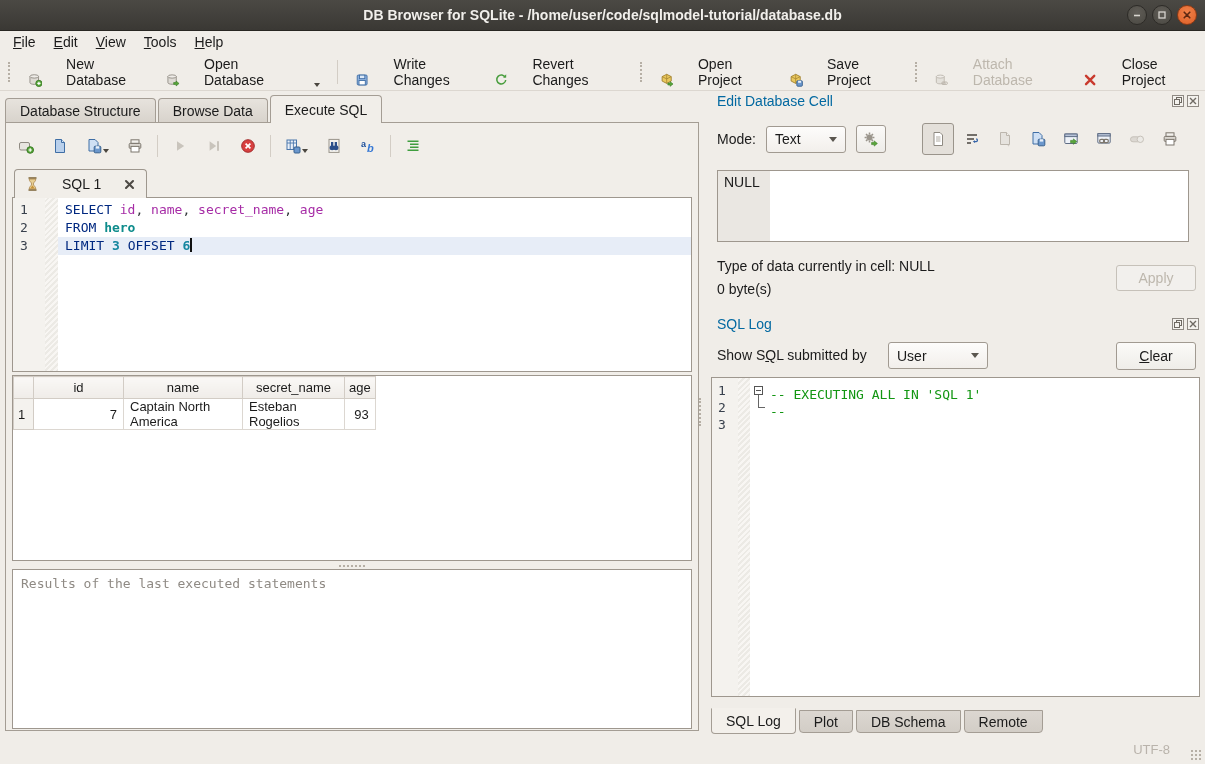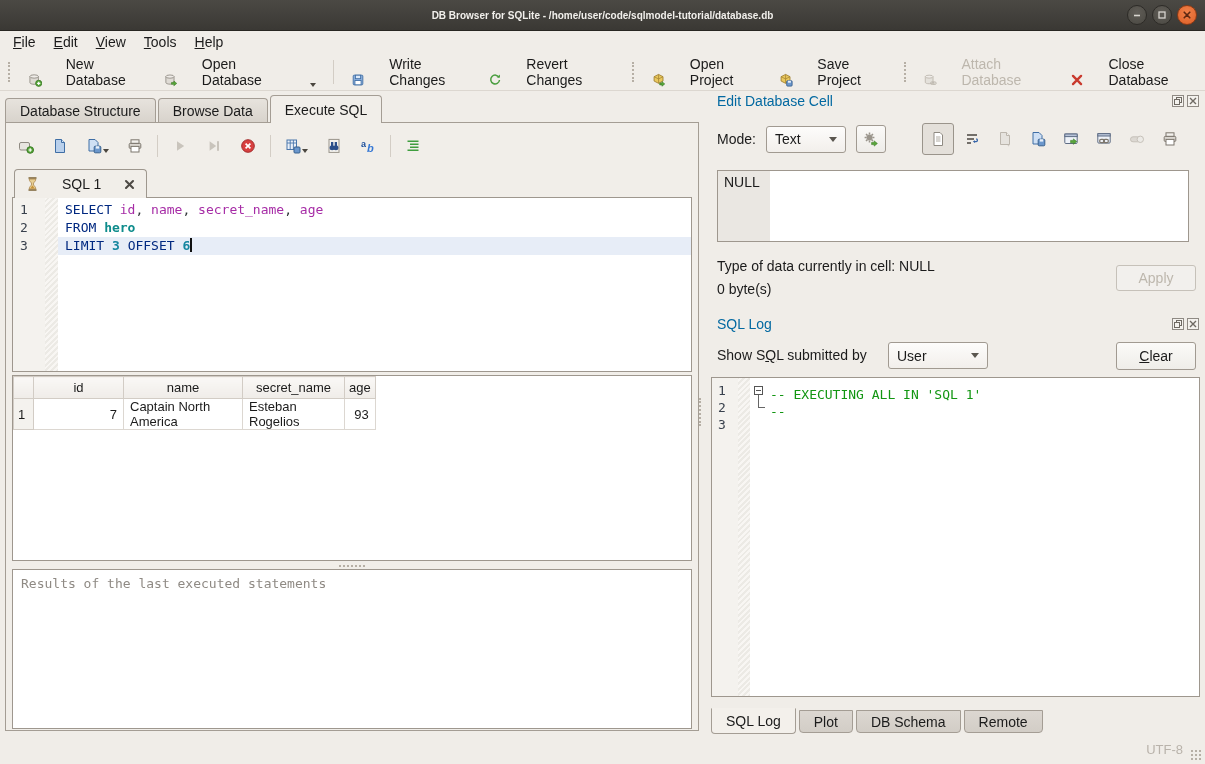--- a/index.html
+++ b/index.html
@@ -1,20 +1,20 @@
 <!DOCTYPE html>
 <html><head>
 <meta charset="utf-8">
 <style>
   html,body{margin:0;padding:0}
   .window{position:relative;width:1205px;height:764px;background:#F0EDE8;font-family:"Liberation Sans",sans-serif;font-size:14px;color:#1b1b1b;overflow:hidden}
 
   
   .titlebar{position:absolute;left:0;top:0;right:0;height:30px;background:linear-gradient(#4b4944,#3a3834);border-bottom:1px solid #282622;display:flex;align-items:center;justify-content:center}
-  .win-title{color:#f1efeb;font-weight:bold;font-size:10px}
+  .win-title{color:#f1efeb;font-weight:bold;font-size:14px}
   .win-buttons{position:absolute;right:8px;top:5px;display:flex;gap:5px}
   .winbtn{width:20px;height:20px;border-radius:50%;display:flex;align-items:center;justify-content:center;background:radial-gradient(circle at 50% 35%,#605d57,#4a4842);border:1px solid #2d2b27;box-sizing:border-box}
   .winbtn.close{background:radial-gradient(circle at 50% 35%,#f08149,#dd5f27);border-color:#8d3a14}
 
   
   .menubar{position:absolute;top:30px;left:0;right:0;height:23px;display:flex;align-items:center;padding-left:4px}
   .menu-item{display:inline-block;padding:2px 9px;cursor:default}
   .menu-item::first-letter{text-decoration:underline}
 
   
@@ -115,21 +115,21 @@
   .foldbox{position:absolute;left:4px;top:8px;width:9px;height:9px;border:1px solid #555;background:#fff;box-sizing:border-box}
   .foldbox:before{content:"";position:absolute;left:1px;right:1px;top:3px;border-top:1px solid #555}
   .foldline{position:absolute;left:8px;top:17px;width:6px;height:12px;border-left:1px solid #666;border-bottom:1px solid #666}
 
   
   .btabs{position:absolute;top:618px;left:6px;display:flex;align-items:flex-start}
   .btab{box-sizing:border-box;height:23px;margin-top:2px;display:flex;align-items:center;padding:0 14px;margin-right:3px;border:1px solid #a49d94;border-radius:0 0 4px 4px;background:linear-gradient(#dcd7d1,#d2cdc6)}
   .btab.active{height:26px;margin-top:0;background:#F3F0EB;border-top-color:#F3F0EB;z-index:2}
 
   
-  .statusbar{position:absolute;left:0;top:735px;right:0;height:29px;display:flex;align-items:center;justify-content:flex-end;padding-right:22px;color:#b9b3ab;font-size:13px;box-sizing:border-box}
+  .statusbar{position:absolute;left:0;top:735px;right:0;height:29px;display:flex;align-items:center;justify-content:flex-end;padding-right:35px;color:#b9b3ab;font-size:13px;box-sizing:border-box}
   .sizegrip{position:absolute;right:3px;bottom:3px;width:12px;height:12px;background-image:radial-gradient(circle,#b6afa5 1px,transparent 1.3px);background-size:4px 4px}
 
   svg{display:block}
 </style>
 </head>
 <body>
 
 <div class="window">
 
   <div class="titlebar">
@@ -233,21 +233,21 @@
         <rect x="8.6" y="10.2" width="4" height="2.8" rx="1.4" fill="none" stroke="#bcb6ad" stroke-width="1.1"></rect>
         <rect x="11" y="10.2" width="4" height="2.8" rx="1.4" fill="none" stroke="#bcb6ad" stroke-width="1.1"></rect>
       </svg>
       <span class="lbl">Attach Database</span>
     </div>
 
     <div class="tb-btn">
       <svg width="16" height="16" viewBox="0 0 16 16">
         <path d="M3.4 3.4 12.6 12.6M12.6 3.4 3.4 12.6" stroke="#c93a2e" stroke-width="2.7" stroke-linecap="round"></path>
       </svg>
-      <span class="lbl">Close Database</span>
+      <span class="lbl">Close Project</span>
     </div>
   </div>
 
   <div class="tabstrip">
     <div class="mtab">
         <span>Database Structure</span>
       </div>
     <div class="mtab">
         <span>Browse Data</span>
       </div>

